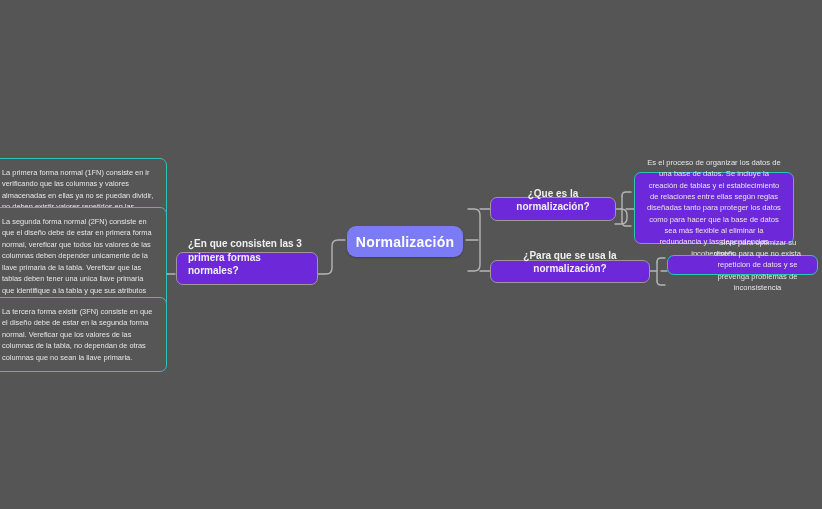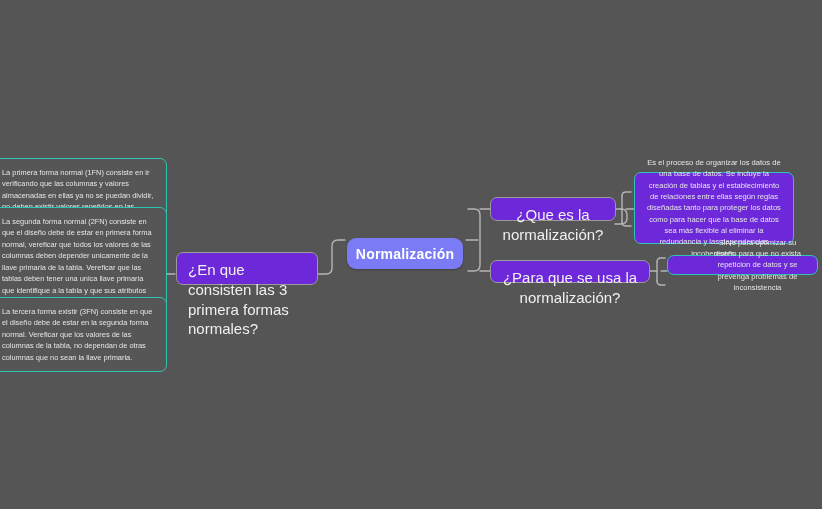--- a/index.html
+++ b/index.html
@@ -43,24 +43,24 @@
     color: #ffffff;
     font-size: 14px;
     font-weight: bold;
     letter-spacing: 0.2px;
     box-shadow: 0 1px 2px rgba(0,0,0,0.25);
   }
 
   .node-question {
     border: 1px solid #9a9a9a;
     display: flex;
-    align-items: flex-start;
+    align-items: flex-end;
     padding: 7px 11px;
-    font-size: 15px;
-    font-weight: normal;
+    font-size: 10px;
+    font-weight: bold;
     line-height: 1.32;
     color: #f0f0f0;
   }
   .node-question.center-text {
     justify-content: center;
     text-align: center;
   }
 
   .node-detail {
     border: 1.6px solid #2ec4b6;
@@ -117,21 +117,21 @@
       <path d="M 175 274 L 167 274"></path>
       <path d="M 167 274 L 160 274"></path>
       <path d="M 160 186 L 160 362"></path>
       <path d="M 160 186 Q 160 180 154 180 L 150 180"></path>
       <path d="M 160 362 Q 160 368 154 368 L 150 368"></path>
       <path d="M 160 274 L 152 274"></path>
       <path d="M 152 274 L 148 274"></path>
     </g>
   </svg>
 
-  <div class="node node-center" style="left:347px; top:226px; width:116px; height:31px;margin-top:12px;">
+  <div class="node node-center" style="left:347px; top:226px; width:116px; height:31px;">
     <span>Normalización</span>
   </div>
 
   <div class="node node-question center-text" style="left:490px; top:197px; width:126px; height:24px;">
     <span>¿Que es la normalización?</span>
   </div>
 
   <div class="node node-detail" style="left:634px; top:172px; width:160px; height:72px;">
     <span class="detail-text">Es el proceso de organizar los datos de una base de datos. Se incluye la creación de tablas y el establecimiento de relaciones entre ellas según reglas diseñadas tanto para proteger los datos como para hacer que la base de datos sea más flexible al eliminar la redundancia y las dependencias incoherentes.</span>
   </div>

